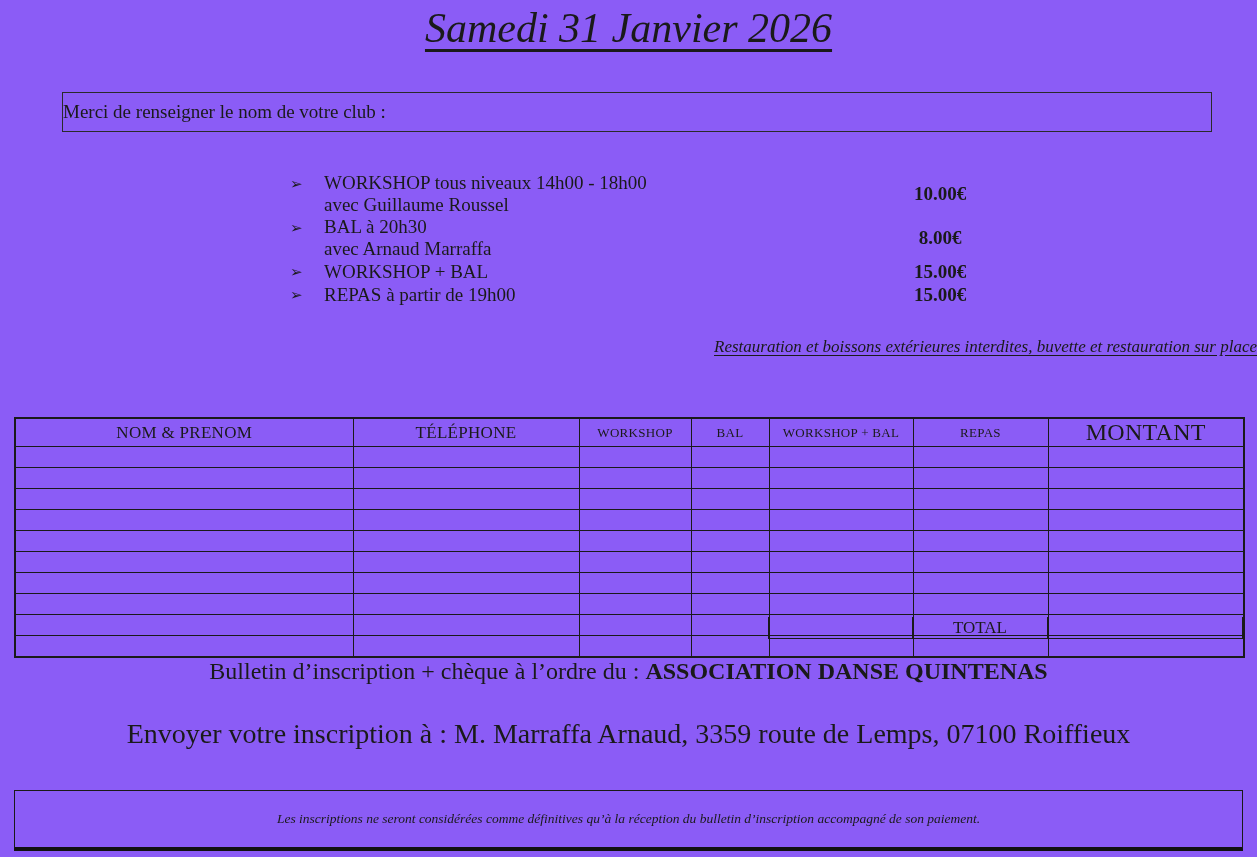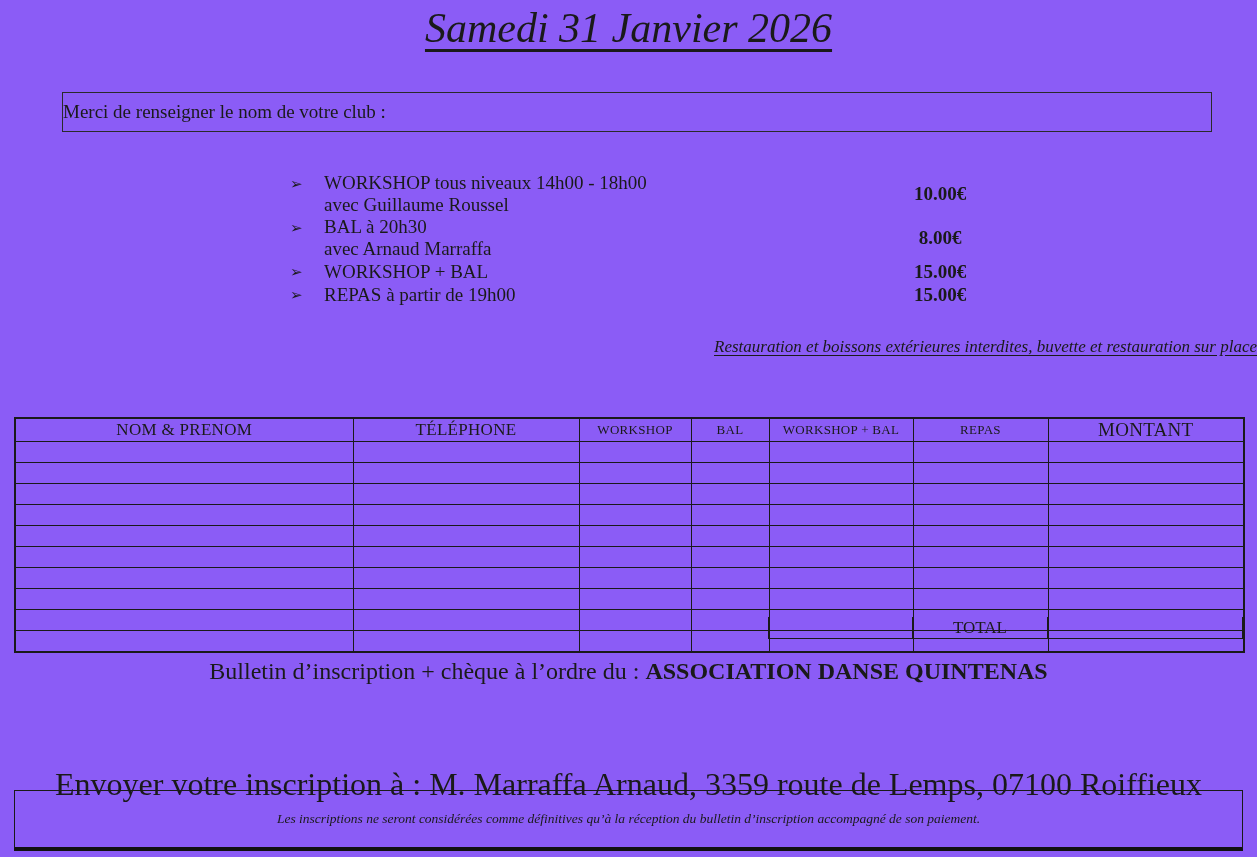--- a/index.html
+++ b/index.html
@@ -83,21 +83,21 @@
   table.reg th, table.reg td {
     border: 1px solid #1a1a1a;
     text-align: center;
     vertical-align: middle;
   }
   table.reg { border: 2px solid #1a1a1a; margin-top: 48px; }
   table.reg th { font-weight: normal; height: 23px; letter-spacing: 0.3px; }
   table.reg td { height: 21px; }
   .th-lg { font-size: 17px; }
   .th-sm { font-size: 13px; }
-  .th-xl { font-size: 19px; }
+  .th-xl { font-size: 24px; }
 
   
   .total-row {
     position: absolute;
     left: 768px; top: 617px;
     width: 475px; height: 22px;
     display: flex;
     border: 1.5px solid #1a1a1a;
     border-top: none;
   }
@@ -116,22 +116,21 @@
     position: absolute;
     top: 658px; left: 0; right: 0;
     text-align: center;
     font-size: 24px;
   }
   .payment-line b { font-weight: bold; }
   .send-line {
     position: absolute;
     top: 718px; left: 0; right: 0;
     text-align: center;
-    font-size: 32px;
-    margin-top: 48px;
+    font-size: 28px;
   }
 
   
   .disclaimer-box {
     position: absolute;
     left: 14px; top: 790px;
     width: 1229px; height: 61px;
     border: 1.5px solid #1a1a1a;
     border-bottom: 4px solid #111111;
     display: flex; align-items: center; justify-content: center;

